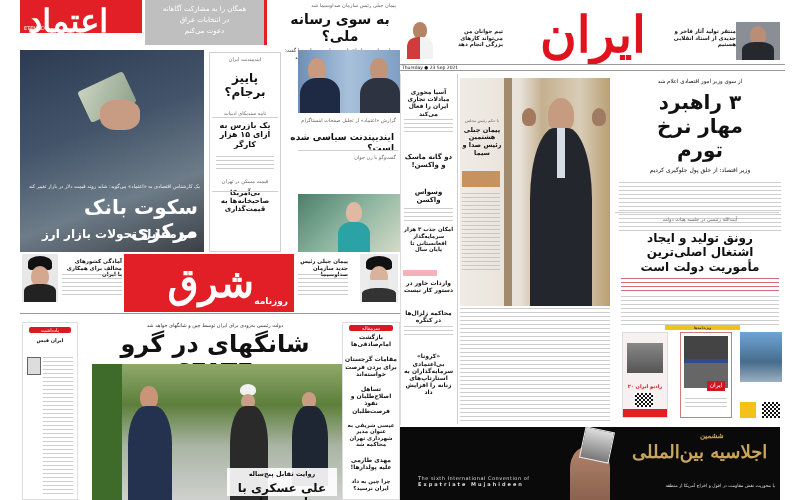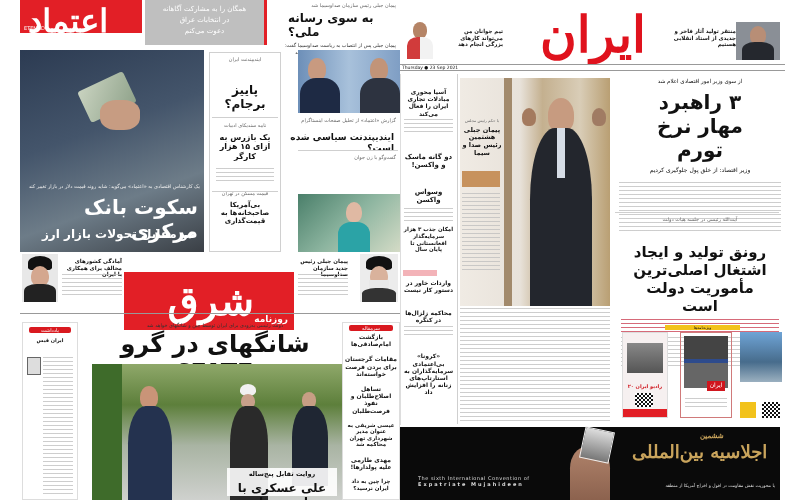--- a/index.html
+++ b/index.html
@@ -58,33 +58,33 @@
   <div class="photo" style="left:0;top:50px;width:184px;height:202px;background:linear-gradient(160deg,#2c3b52 0%,#44556b 40%,#6d7c88 70%,#3a3f45 100%);">
     <div class="abs" style="left:62px;top:30px;width:50px;height:34px;background:linear-gradient(135deg,#c9d3c0,#8fa28a);transform:rotate(-25deg);border-radius:3px;"></div>
     <div class="abs" style="left:80px;top:50px;width:40px;height:30px;background:#c79c82;border-radius:40%;"></div>
     <div class="abs" style="right:4px;top:133px;width:176px;font-size:5px;color:#eee;text-align:right;">یک کارشناس اقتصادی به «اعتماد» می‌گوید: شاید روند قیمت دلار در بازار تغییر کند</div>
     <div class="abs hl" style="right:10px;top:177px;width:176px;font-size:12px;color:#fff;text-align:right;">در مقابل تحولات بازار ارز</div>
     <div class="abs hl" style="right:6px;top:145px;width:176px;font-size:20px;color:#fff;text-align:right;">سکوت بانک مرکزی</div>
   </div>
 
   <div class="abs" style="left:189px;top:52px;width:72px;height:200px;border:1px solid #d0d0d0;">
     <div class="kicker" style="margin-top:3px;">ایندیپندنت ایران</div>
-    <div class="hl" style="font-size:12px;margin:20px 4px 10px;">پاییز برجام؟</div>
+    <div class="hl" style="font-size:12px;margin:8px 4px 10px;">پاییز برجام؟</div>
     <div class="divider-h" style="left:2px;right:2px;top:64px;"></div>
     <div class="kicker" style="margin-top:8px;">نامه سندیکای ادبیات</div>
     <div class="hl" style="font-size:8px;margin:4px 6px 6px;">یک بازرس به ازای ۱۵ هزار کارگر</div>
     <div class="text-lines" style="height:14px;margin:0 6px;"></div>
     <div class="divider-h" style="left:2px;right:2px;top:138px;"></div>
     <div class="kicker" style="margin-top:8px;">قیمت مسکن در تهران</div>
     <div class="hl" style="font-size:7px;margin:4px 6px;">بی‌آمریکا صاحبخانه‌ها به قیمت‌گذاری</div>
   </div>
 
   <div class="abs" style="left:260px;top:0;width:120px;height:252px;">
     <div class="kicker" style="text-align:right;margin:2px 4px 0;">پیمان جبلی رئیس سازمان صداوسیما شد</div>
-    <div class="hl" style="font-size:12px;text-align:left;margin:2px 8px;">به سوی رسانه ملی؟</div>
+    <div class="hl" style="font-size:14px;text-align:center;margin:2px 8px;">به سوی رسانه ملی؟</div>
     <div class="kicker" style="text-align:right;margin:0 4px;color:#333;">پیمان جبلی پس از انتصاب به ریاست صداوسیما گفت: این رسانه باید مصداق واقعی رسانه مردمی باشد</div>
     <div class="photo" style="left:18px;top:50px;width:102px;height:63px;background:linear-gradient(90deg,#6d8fb8,#a8c1db 50%,#7f9ec4);">
       <div class="person" style="left:10px;top:8px;width:18px;height:22px;background:#c89a80;"></div>
       <div class="suit" style="left:2px;top:28px;width:40px;height:40px;background:#1e2a44;"></div>
       <div class="person" style="left:72px;top:8px;width:18px;height:22px;background:#c29478;"></div>
       <div class="suit" style="left:62px;top:28px;width:40px;height:40px;background:#2d3340;"></div>
     </div>
     <div class="kicker" style="position:absolute;top:117px;right:4px;width:100px;text-align:right;">گزارش «اعتماد» از تحلیل صفحات اینستاگرام</div>
     <div class="hl abs" style="top:132px;right:6px;width:110px;font-size:9px;text-align:right;">ایندیپندنت سیاسی شده است؟</div>
     <div class="divider-h" style="left:18px;right:2px;top:150px;"></div>
@@ -148,21 +148,21 @@
 
   <div class="abs" style="left:215px;top:74px;width:170px;height:145px;">
     <div class="kicker" style="font-size:5.5px;color:#111;margin-top:4px;">از سوی وزیر امور اقتصادی اعلام شد</div>
     <div class="hl" style="font-size:20px;line-height:24px;margin:4px 20px 0;">۳ راهبرد مهار نرخ تورم</div>
     <div class="kicker" style="font-size:6px;color:#111;margin-top:4px;">وزیر اقتصاد: از خلق پول جلوگیری کردیم</div>
     <div class="text-lines" style="height:50px;margin:8px 4px;"></div>
   </div>
   <div class="divider-h" style="left:215px;right:6px;top:212px;"></div>
   <div class="abs" style="left:215px;top:214px;width:170px;height:95px;">
     <div class="kicker" style="font-size:5px;margin-top:2px;">آیت‌الله رئیسی در جلسه هیات دولت</div>
-    <div class="hl" style="font-size:15px;margin:20px 14px 0;">رونق تولید و ایجاد اشتغال اصلی‌ترین مأموریت دولت است</div>
+    <div class="hl" style="font-size:12px;margin:8px 14px 0;">رونق تولید و ایجاد اشتغال اصلی‌ترین مأموریت دولت است</div>
     <div style="margin:4px 6px;height:14px;background:repeating-linear-gradient(to bottom,#d66a79 0 1px,transparent 1px 4px);"></div>
     <div class="text-lines" style="height:30px;margin:4px 6px;"></div>
   </div>
 
   <div class="abs" style="left:265px;top:325px;width:75px;height:5px;background:#f2c21b;">
     <span style="font-size:4px;display:block;text-align:center;line-height:5px;">ویژه‌نامه‌ها</span>
   </div>
   <div class="abs" style="left:222px;top:332px;width:46px;height:86px;background:#f6f0f0;border:1px solid #ddd;">
     <div style="margin:10px 4px;height:30px;background:linear-gradient(#888,#555);"></div>
     <div class="hl" style="font-size:5px;color:#d0161e;">رادیو ایران ۲۰</div>
@@ -185,21 +185,21 @@
 
 <div class="paper" style="left:20px;top:252px;width:380px;height:248px;">
 
   <div class="photo" style="left:2px;top:2px;width:36px;height:48px;background:#e8e8e8;">
     <div class="person" style="left:6px;top:2px;width:24px;height:14px;background:#111;border-radius:50% 50% 20% 20%;"></div>
     <div class="person" style="left:9px;top:12px;width:18px;height:20px;background:#d4a78f;"></div>
     <div class="suit" style="left:2px;top:30px;width:32px;height:18px;background:#222;"></div>
   </div>
   <div class="hl abs" style="left:42px;top:6px;width:60px;font-size:5.5px;text-align:right;">آمادگی کشورهای مخالف برای همکاری با ایران</div>
   <div class="text-lines abs" style="left:42px;top:22px;width:60px;height:22px;"></div>
-  <div class="abs sharq-mast" style="left:104px;top:20px;">
+  <div class="abs sharq-mast" style="left:104px;top:2px;">
     <div class="logo">شرق</div>
     <div class="sub">روزنامه</div>
   </div>
   <div class="hl abs" style="left:278px;top:6px;width:50px;font-size:5.5px;text-align:right;">پیمان جبلی رئیس جدید سازمان صداوسیما</div>
   <div class="text-lines abs" style="left:278px;top:22px;width:50px;height:22px;"></div>
   <div class="photo" style="left:340px;top:2px;width:38px;height:48px;background:#ececec;">
     <div class="person" style="left:6px;top:2px;width:26px;height:14px;background:#111;border-radius:50% 50% 20% 20%;"></div>
     <div class="person" style="left:10px;top:12px;width:18px;height:20px;background:#d9b29c;"></div>
     <div class="suit" style="left:9px;top:26px;width:20px;height:10px;background:#e8e8e8;border-radius:0 0 50% 50%;"></div>
     <div class="suit" style="left:2px;top:34px;width:34px;height:14px;background:#333;"></div>

